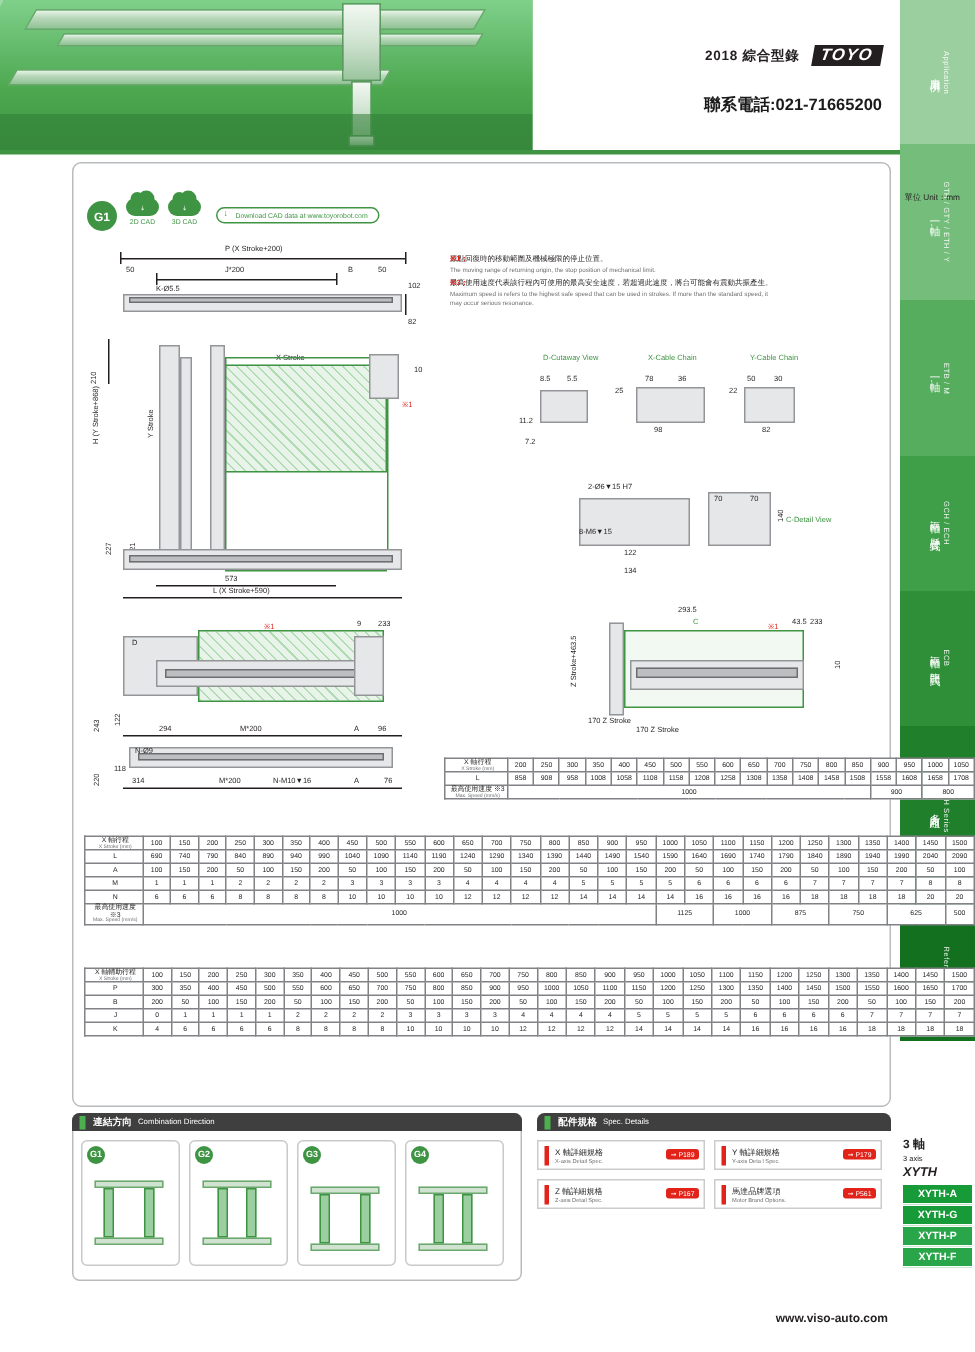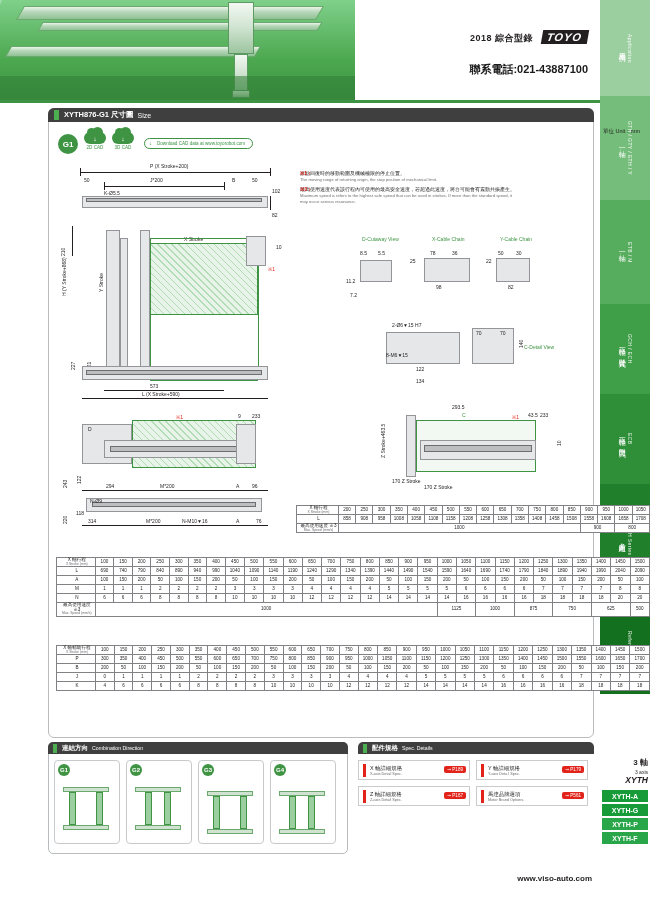--- a/index.html
+++ b/index.html
@@ -74,21 +74,21 @@
   .stab .en { writing-mode:vertical-rl; letter-spacing:.4px; font-size:5px; opacity:.9; margin-left:1px;}
   .stab .inner { display:flex; flex-direction:row; height:100%; align-items:center; justify-content:center;}
   .stab.t1 { top:0;   height:96px;  background:#9ccfa0; }
   .stab.t2 { top:96px; height:104px; background:#74bd7a; }
   .stab.t3 { top:200px; height:104px; background:#57ad5e; }
   .stab.t4 { top:304px; height:90px; background:#3f9e48; }
   .stab.t5 { top:394px; height:90px; background:#2f8f39; }
   .stab.t6 { top:484px; height:110px; background:#1f7f2b; }
   .stab.t7 { top:594px; height:100px; background:#12701e; }
   .axis3 {
-    position:absolute; right:2px; top:758px; width:46px; text-align:right;
+    position:absolute; right:2px; top:758px; width:46px; text-align:left;
     font-size:8px; font-weight:bold; color:#231f20; line-height:1.15;
   }
   .axis3 .small { font-size:5px; font-weight:normal; }
   .axis3 .xy { font-size:8.5px;font-style:italic; }
   .modelbtn {
     position:absolute; right:2px; width:46px; height:13px;
     background:#169b38; color:#fff; font-size:7px; font-weight:bold;
     display:flex; align-items:center; justify-content:center; border-bottom:1px solid #fff;
   }
 
@@ -241,21 +241,21 @@
       <div class="gp-block b1"></div>
       <div class="gp-block b2"></div>
       <div class="gp-block b3"></div>
       <div class="gp-dark"></div>
     </div>
     <div class="header-right">
       <div class="year-line">
         <span>2018  綜合型錄</span>
         <span class="toyo-logo">TOYO</span>
       </div>
-      <div class="phone">聯系電話:021-43887100</div>
+      <div class="phone">聯系電話:021-71665200</div>
     </div>
   </div>
   <div class="hr-green"></div>
 
   <div class="sidetabs">
     <div class="stab t1">
       <div class="inner">
         <span class="cn">應用例</span>
         <span class="en">Application</span>
       </div>
@@ -310,25 +310,20 @@
       <span>XYTH-G</span>
     </div>
   <div class="modelbtn" style="top:818px;background:#2aa64a">
       <span>XYTH-P</span>
     </div>
   <div class="modelbtn" style="top:832px;background:#2aa64a">
       <span>XYTH-F</span>
     </div>
 
   <div class="panel"></div>
-  <div class="panel-title">
-    <span class="grn"></span>
-    <span>XYTH876-G1 尺寸圖</span>
-    <span class="sz">Size</span>
-  </div>
   <div class="unit-note">單位 Unit：mm</div>
 
   <div class="g1badge">G1</div>
   <div class="cadgrp">
     <div class="cadicon">
       <div class="cloud">
           <span class="arrow">↓</span>
         </div>
       <span>2D CAD</span>
     </div>

